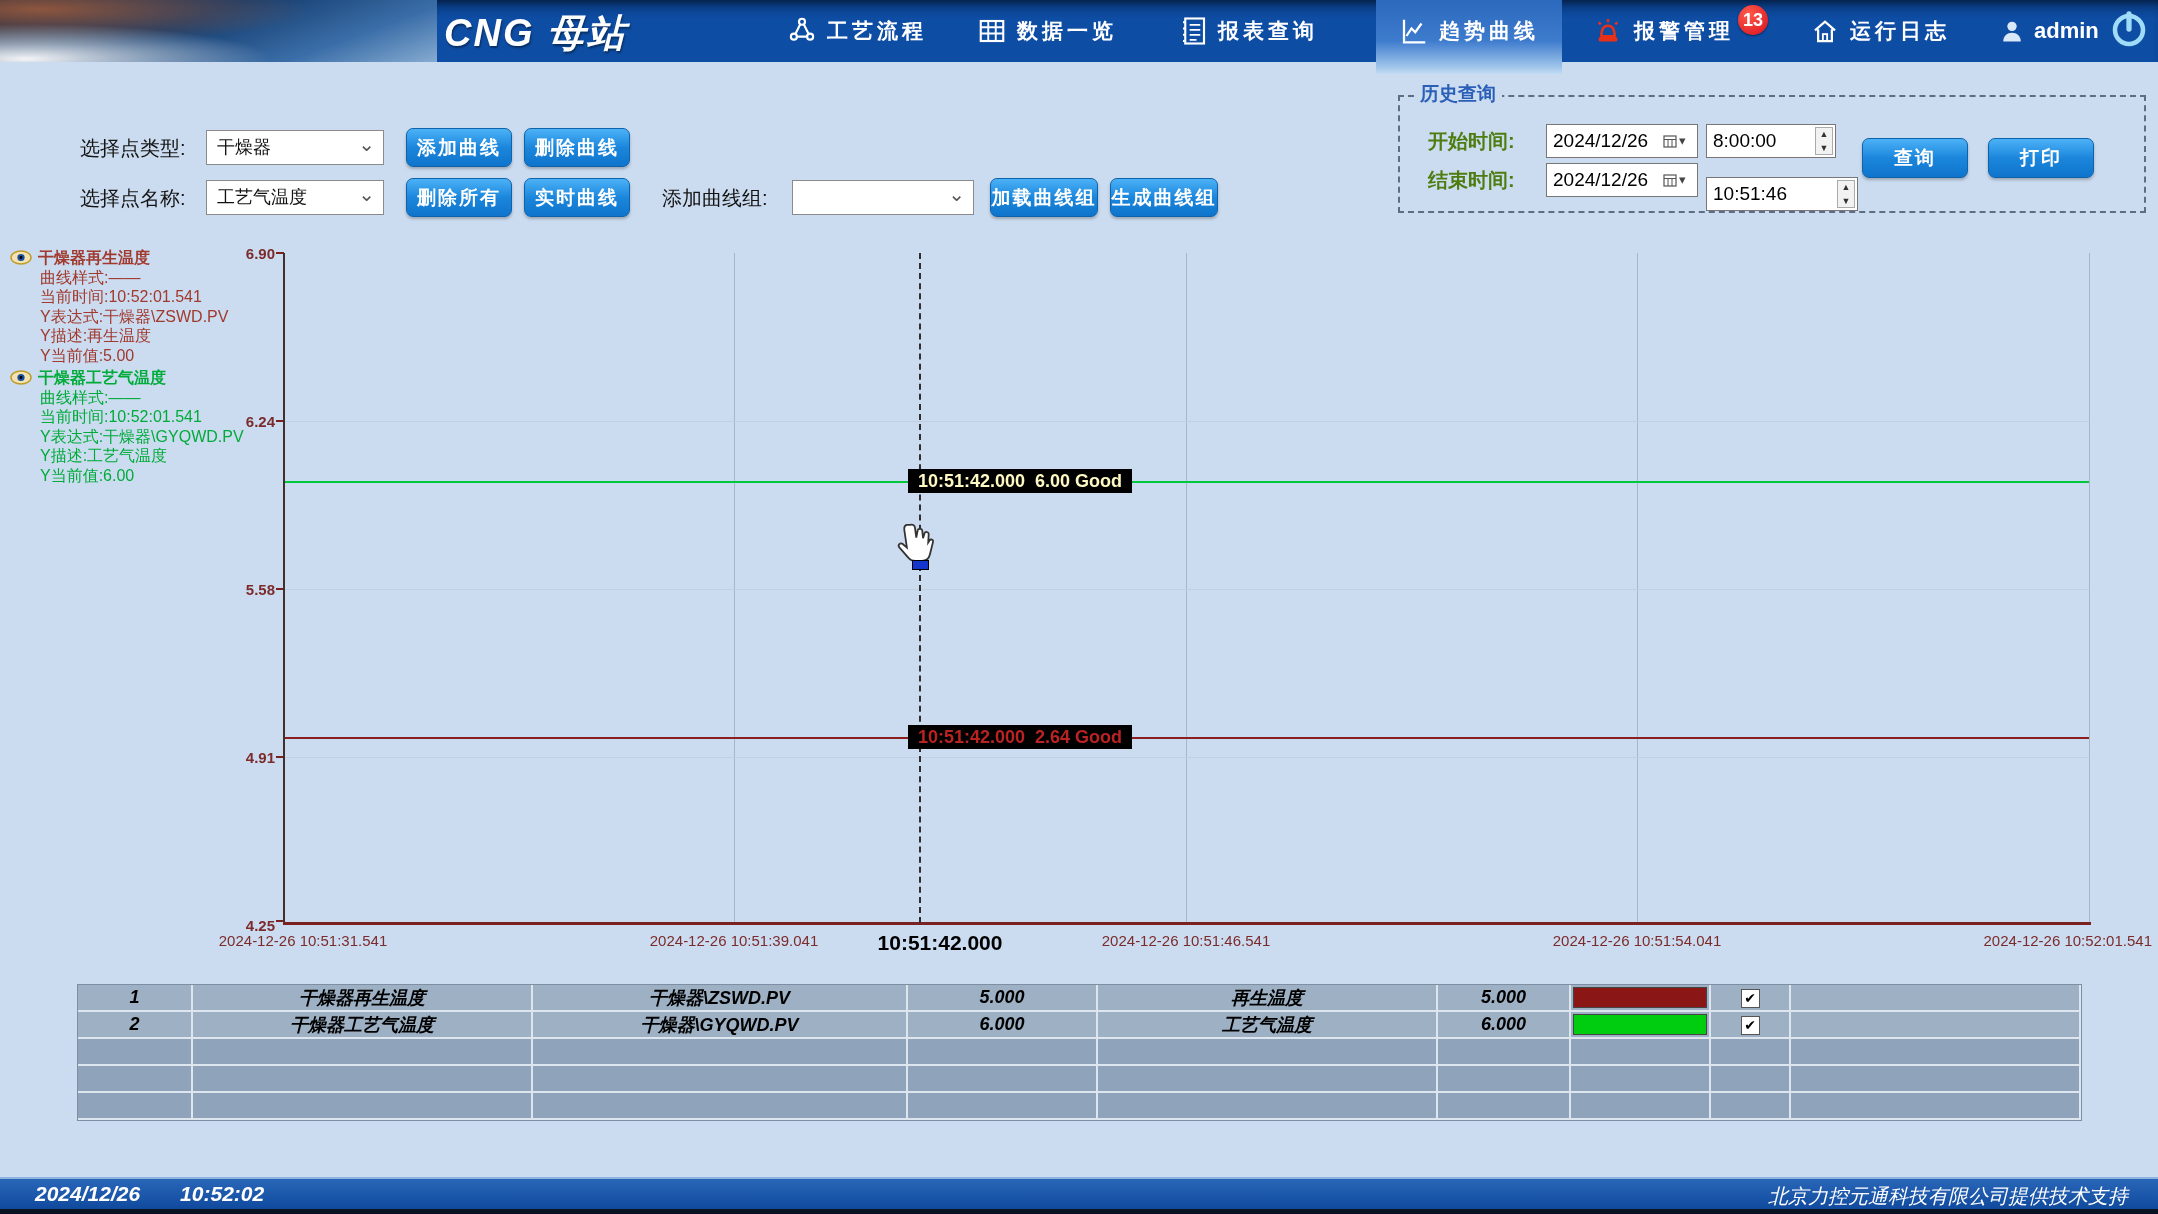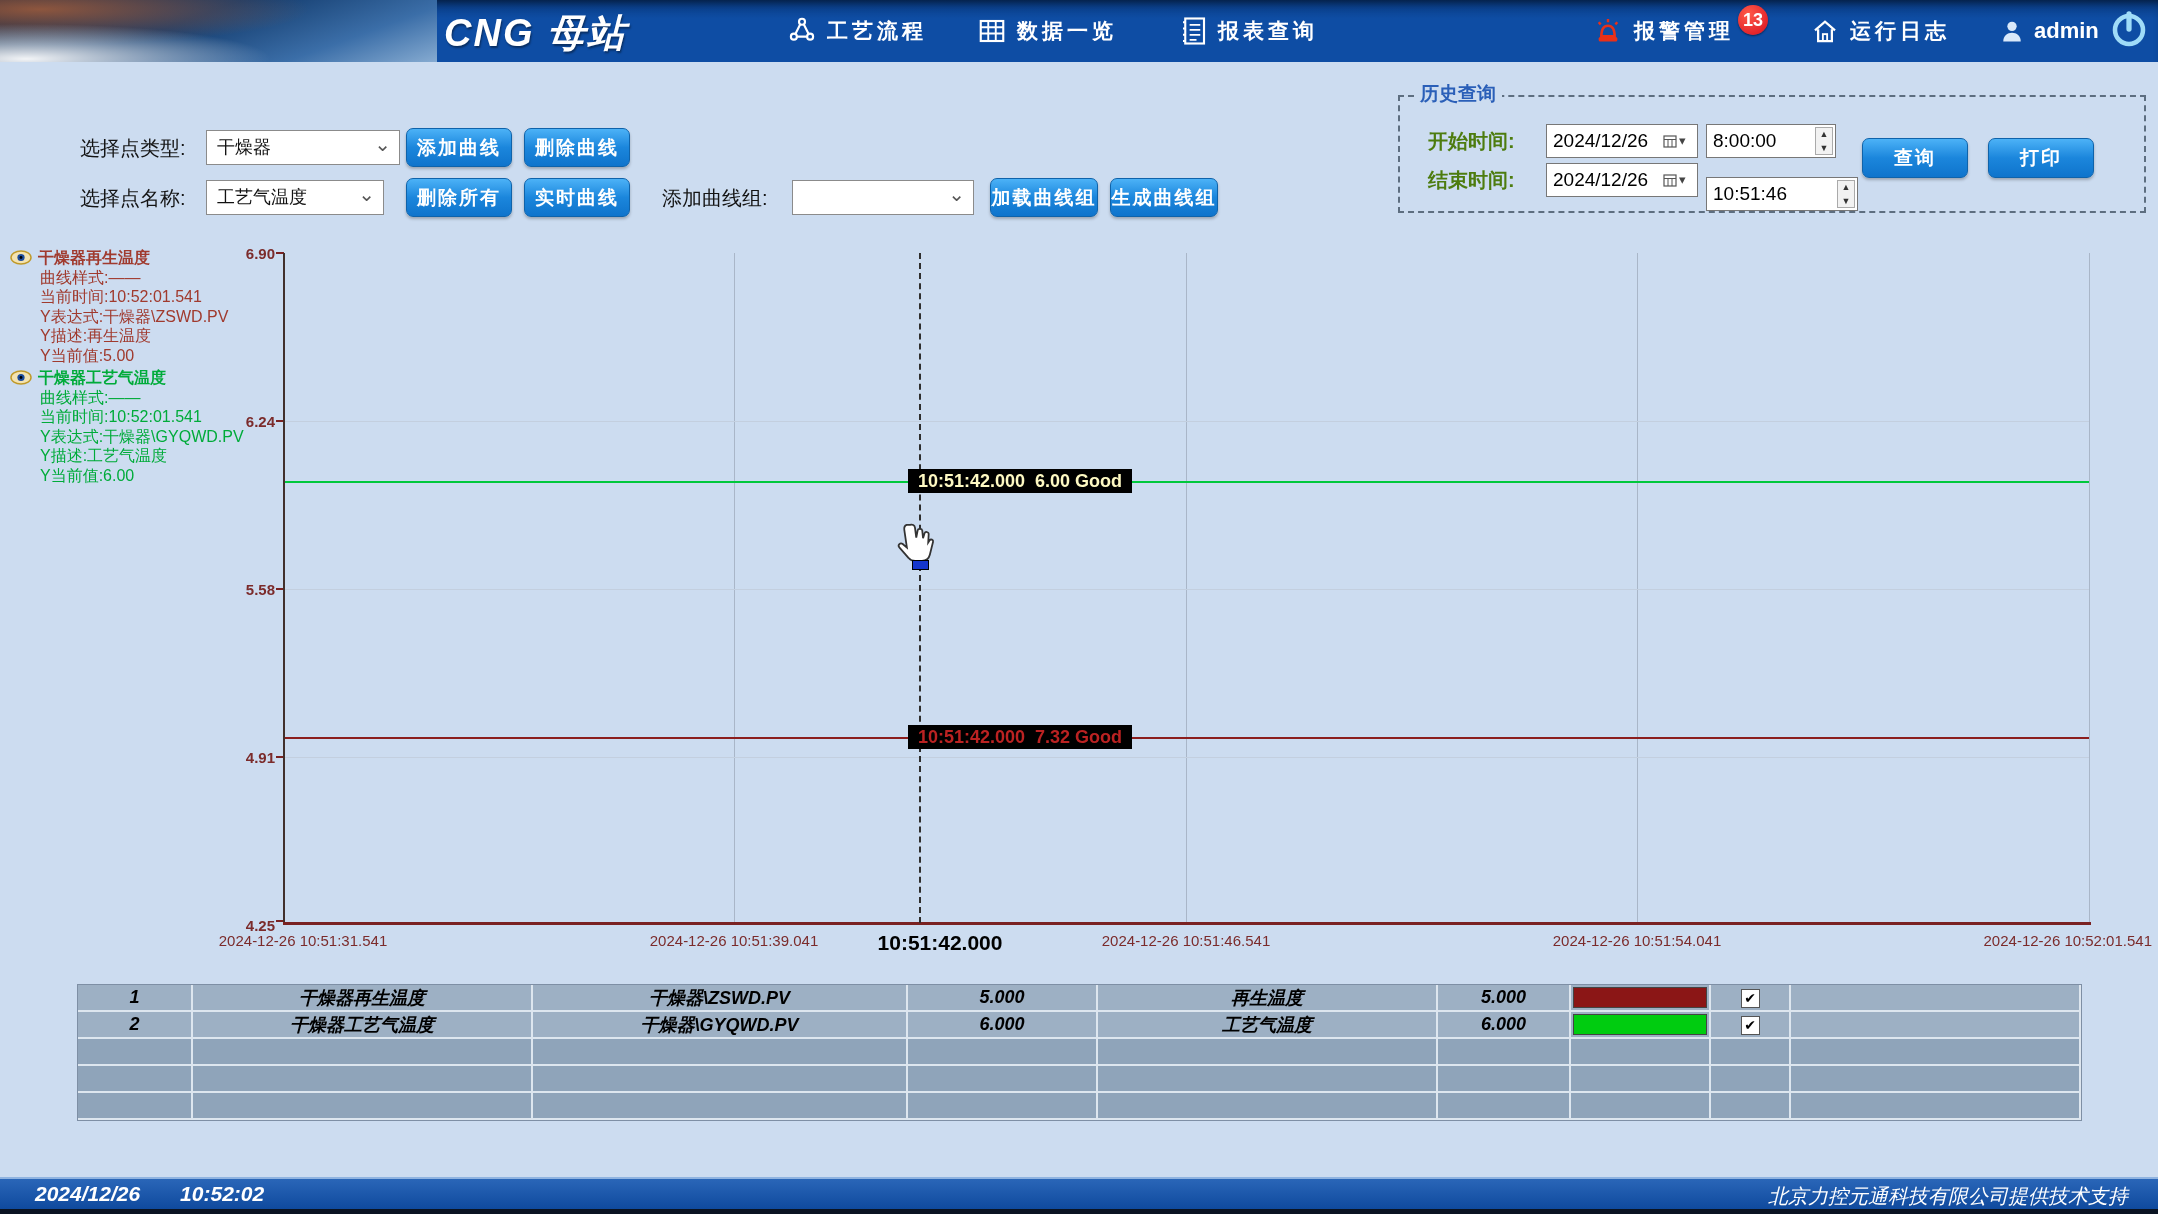--- a/index.html
+++ b/index.html
@@ -135,20 +135,29 @@
 
     <div class="nav-item" style="left:1180px">
       <svg width="28" height="30" viewBox="0 0 22 24">
         <rect x="4" y="2" width="15" height="20" fill="none" stroke="#fff" stroke-width="1.7"></rect>
         <path d="M7.5 7 H16 M7.5 11 H16 M7.5 15 H16 M7.5 19 H13" stroke="#fff" stroke-width="1.4"></path>
         <path d="M4 5 H2.2 M4 10 H2.2 M4 15 H2.2 M4 20 H2.2" stroke="#fff" stroke-width="1.6"></path>
       </svg>
       <span>报表查询</span>
     </div>
 
+    <div class="tab-active">
+      <div class="inner">
+        <svg width="30" height="30" viewBox="0 0 24 24">
+          <path d="M4 3 V21 H21" fill="none" stroke="#fff" stroke-width="1.8"></path>
+          <path d="M6 16 L10 10 L13 13 L18 6" fill="none" stroke="#fff" stroke-width="1.8"></path>
+        </svg>
+        <span>趋势曲线</span>
+      </div>
+    </div>
 
     <div class="nav-item" style="left:1592px">
       <svg width="32" height="32" viewBox="0 0 24 24">
         <path d="M7 16 C7 11 8.5 8 12 8 C15.5 8 17 11 17 16 Z" fill="none" stroke="#e83018" stroke-width="1.9"></path>
         <rect x="5" y="16.5" width="14" height="3.4" rx="1.2" fill="#e83018"></rect>
         <path d="M12 5.5 V3 M6.5 7 L5 5.4 M17.5 7 L19 5.4" stroke="#e83018" stroke-width="1.8"></path>
       </svg>
       <span>报警管理</span>
     </div>
     <div class="badge">13</div>
@@ -172,21 +181,21 @@
 
     <div class="power-btn">
       <svg width="42" height="42" viewBox="0 0 24 24">
         <circle cx="12" cy="12.6" r="8" fill="none" stroke="#9fdcf8" stroke-width="2.6"></circle>
         <path d="M12 3.4 V12" stroke="#9fdcf8" stroke-width="3" stroke-linecap="round"></path>
       </svg>
     </div>
   </div>
 
   <div class="lbl" style="left:80px; top:130px">选择点类型:</div>
-  <div class="combo" style="left:206px; top:130px; width:194px">
+  <div class="combo" style="left:206px; top:130px; width:178px">
     <span>干燥器</span>
   </div>
   <div class="btn" style="left:406px; top:128px; width:106px">添加曲线</div>
   <div class="btn" style="left:524px; top:128px; width:106px">删除曲线</div>
 
   <div class="lbl" style="left:80px; top:180px">选择点名称:</div>
   <div class="combo" style="left:206px; top:180px; width:178px">
     <span>工艺气温度</span>
   </div>
   <div class="btn" style="left:406px; top:178px; width:106px">删除所有</div>
@@ -294,21 +303,21 @@
 
     <div class="axis-y"></div>
     <div class="axis-x"></div>
 
     <div class="tline" style="top: 481px; background-color: rgb(0, 200, 60);"></div>
     <div class="tline" style="top: 737px; background-color: rgb(139, 30, 30);"></div>
 
     <div class="cursor-line"></div>
 
     <div class="tip" style="left: 908px; top: 469px; color: #fef9c3;">10:51:42.000  6.00 Good</div>
-    <div class="tip" style="left: 908px; top: 725px; color: rgb(187, 34, 34);">10:51:42.000  7.32 Good</div>
+    <div class="tip" style="left: 908px; top: 725px; color: rgb(187, 34, 34);">10:51:42.000  2.64 Good</div>
 
     <div class="hand">
       <svg width="42" height="46" viewBox="0 0 26 28">
         <path d="M10.5 2.2 c1.5-.6 2.9.2 3.1 1.6 l.8 6.2 .9-4.6 c.2-1 2.6-1 2.8.2 l.5 4.8 1-3.2 c.4-1.1 2.5-.7 2.5.5 l-.3 5.4 .9-1.4 c.7-1 2.4-.3 2.1.9 l-2 8.1 c-.6 2.4-2.3 3.8-4.9 3.8 h-4.2 c-1.7 0-3-.6-4-1.8 l-5.8-6.6 c-1.2-1.4.6-3.3 2.1-2.1 l2.6 2.2 -1.6-11 c-.2-1.4.4-2.6 1.5-3z" fill="#fff" stroke="#333" stroke-width="1.1"></path>
       </svg>
     </div>
     <div class="hotspot"></div>
 
     <div class="xlab" style="left:303px">2024-12-26 10:51:31.541</div>
     <div class="xlab" style="left:734px">2024-12-26 10:51:39.041</div>

